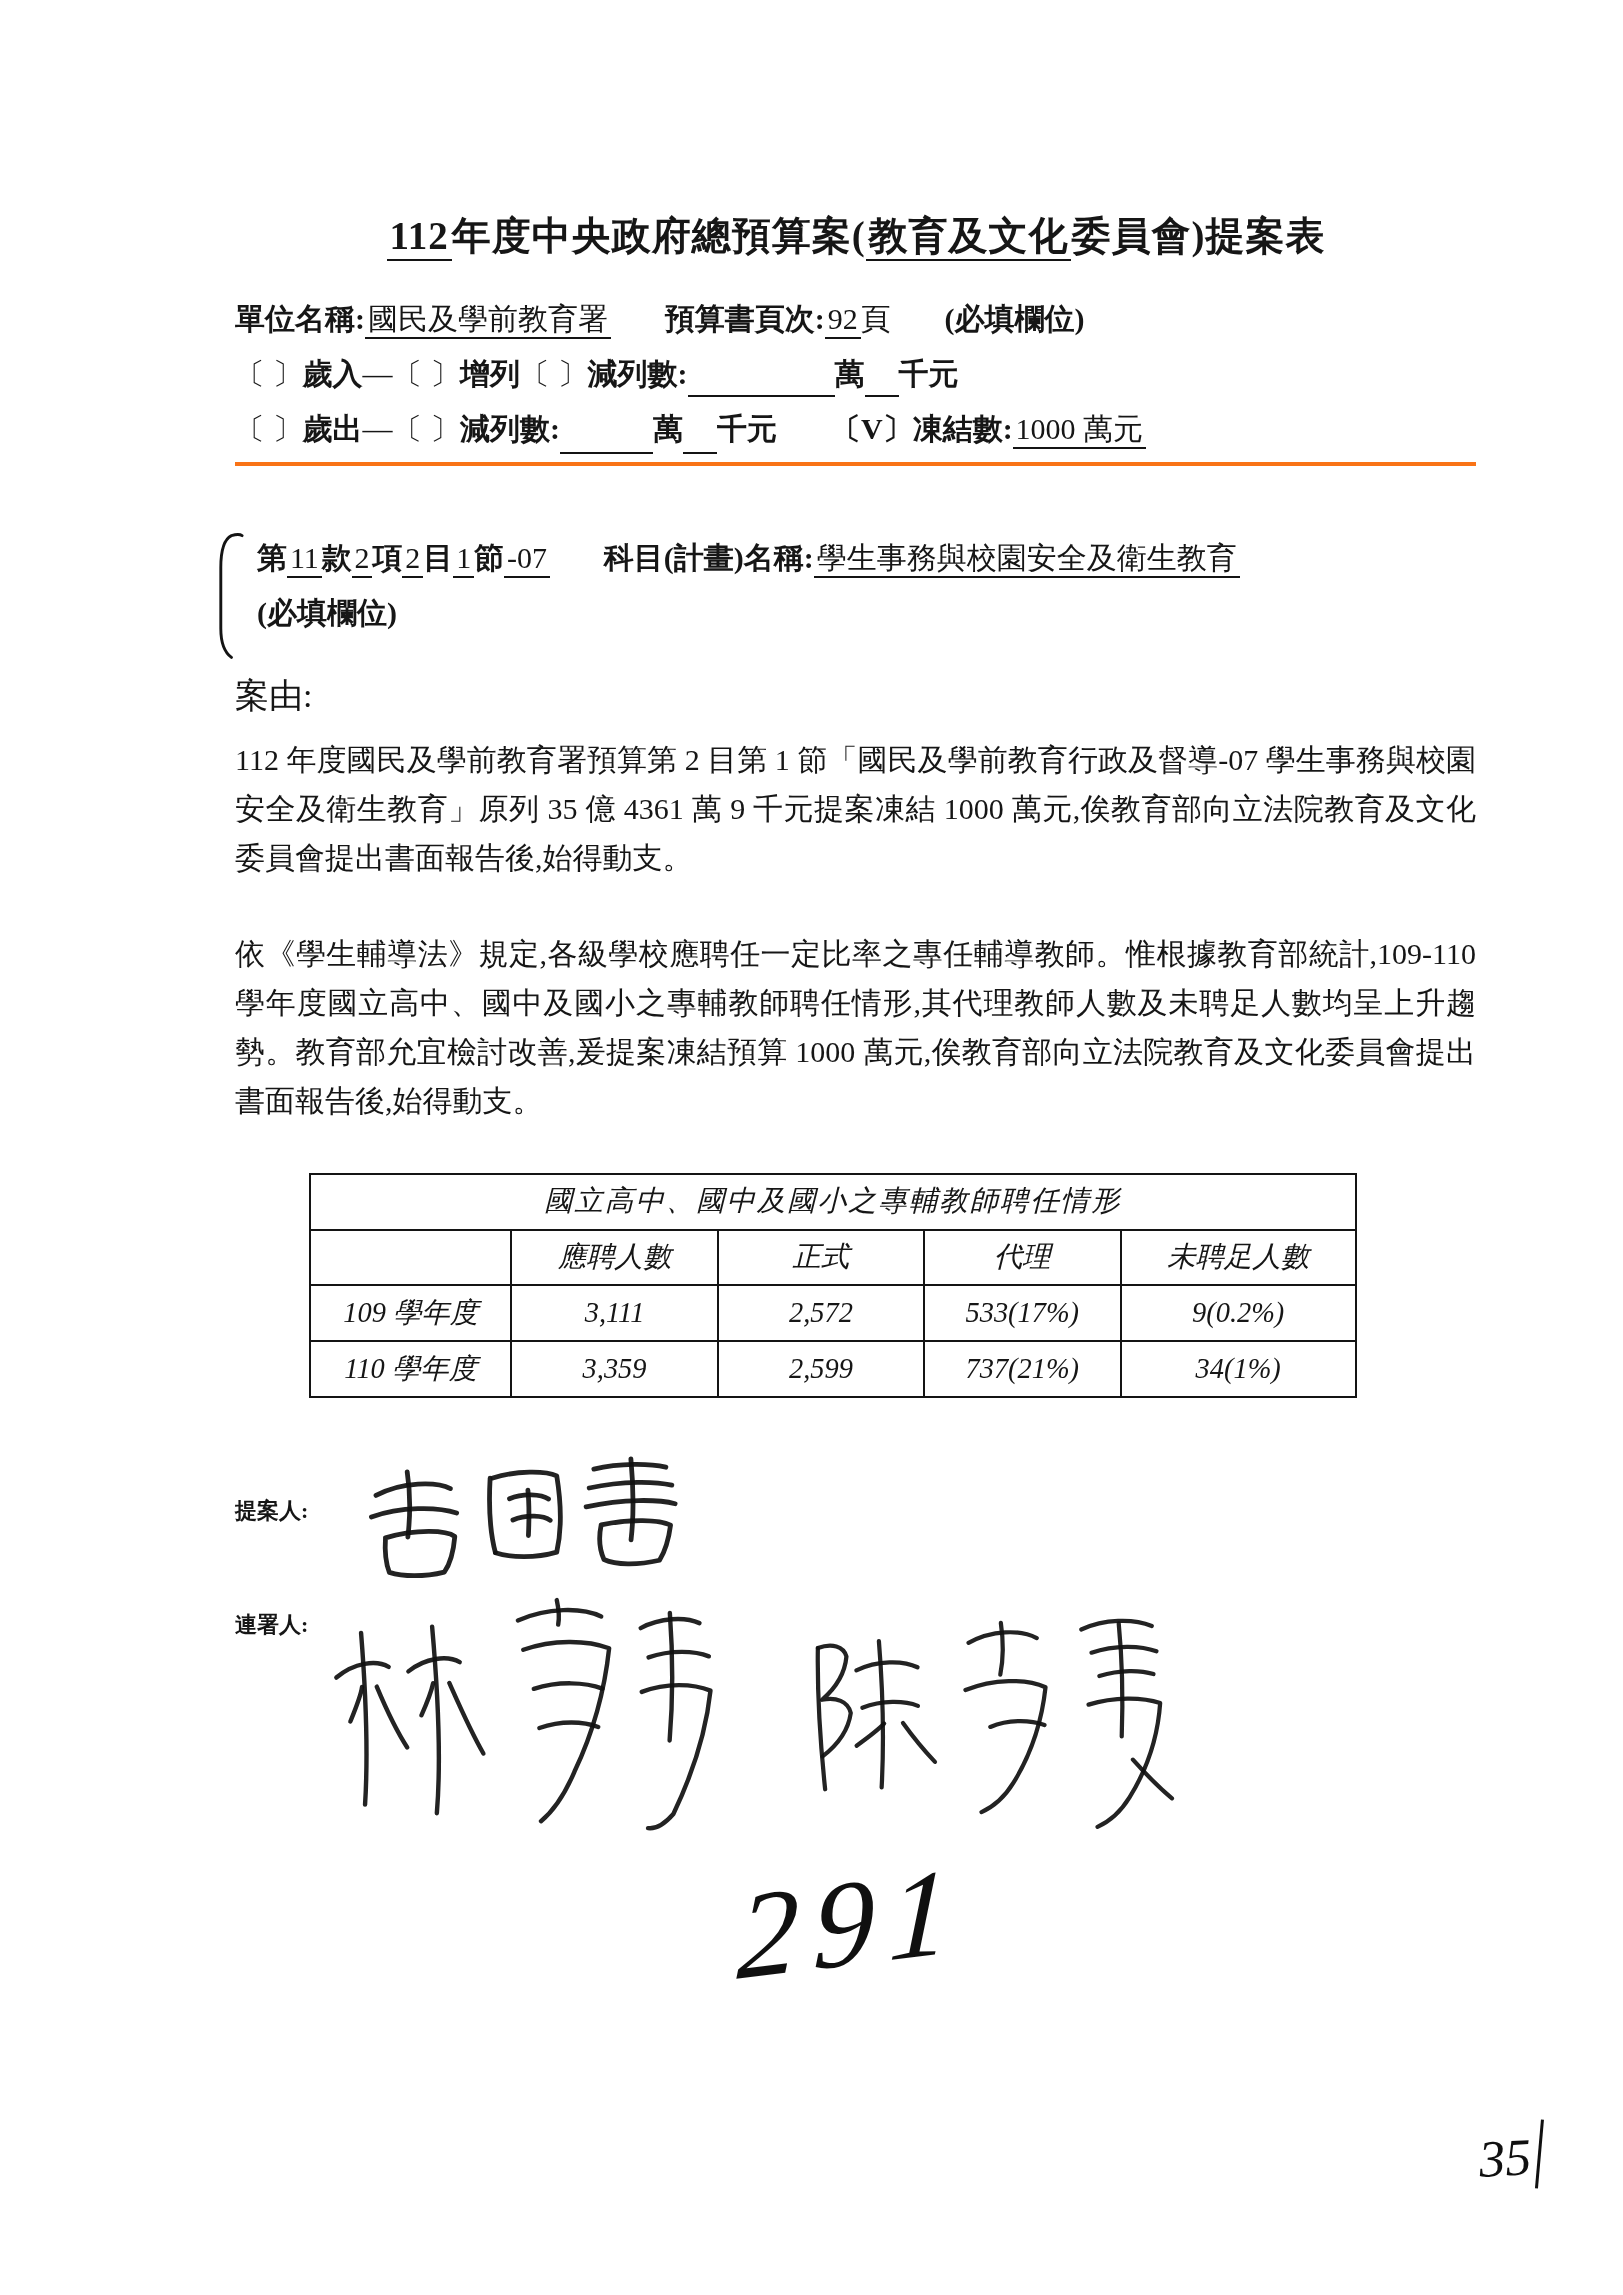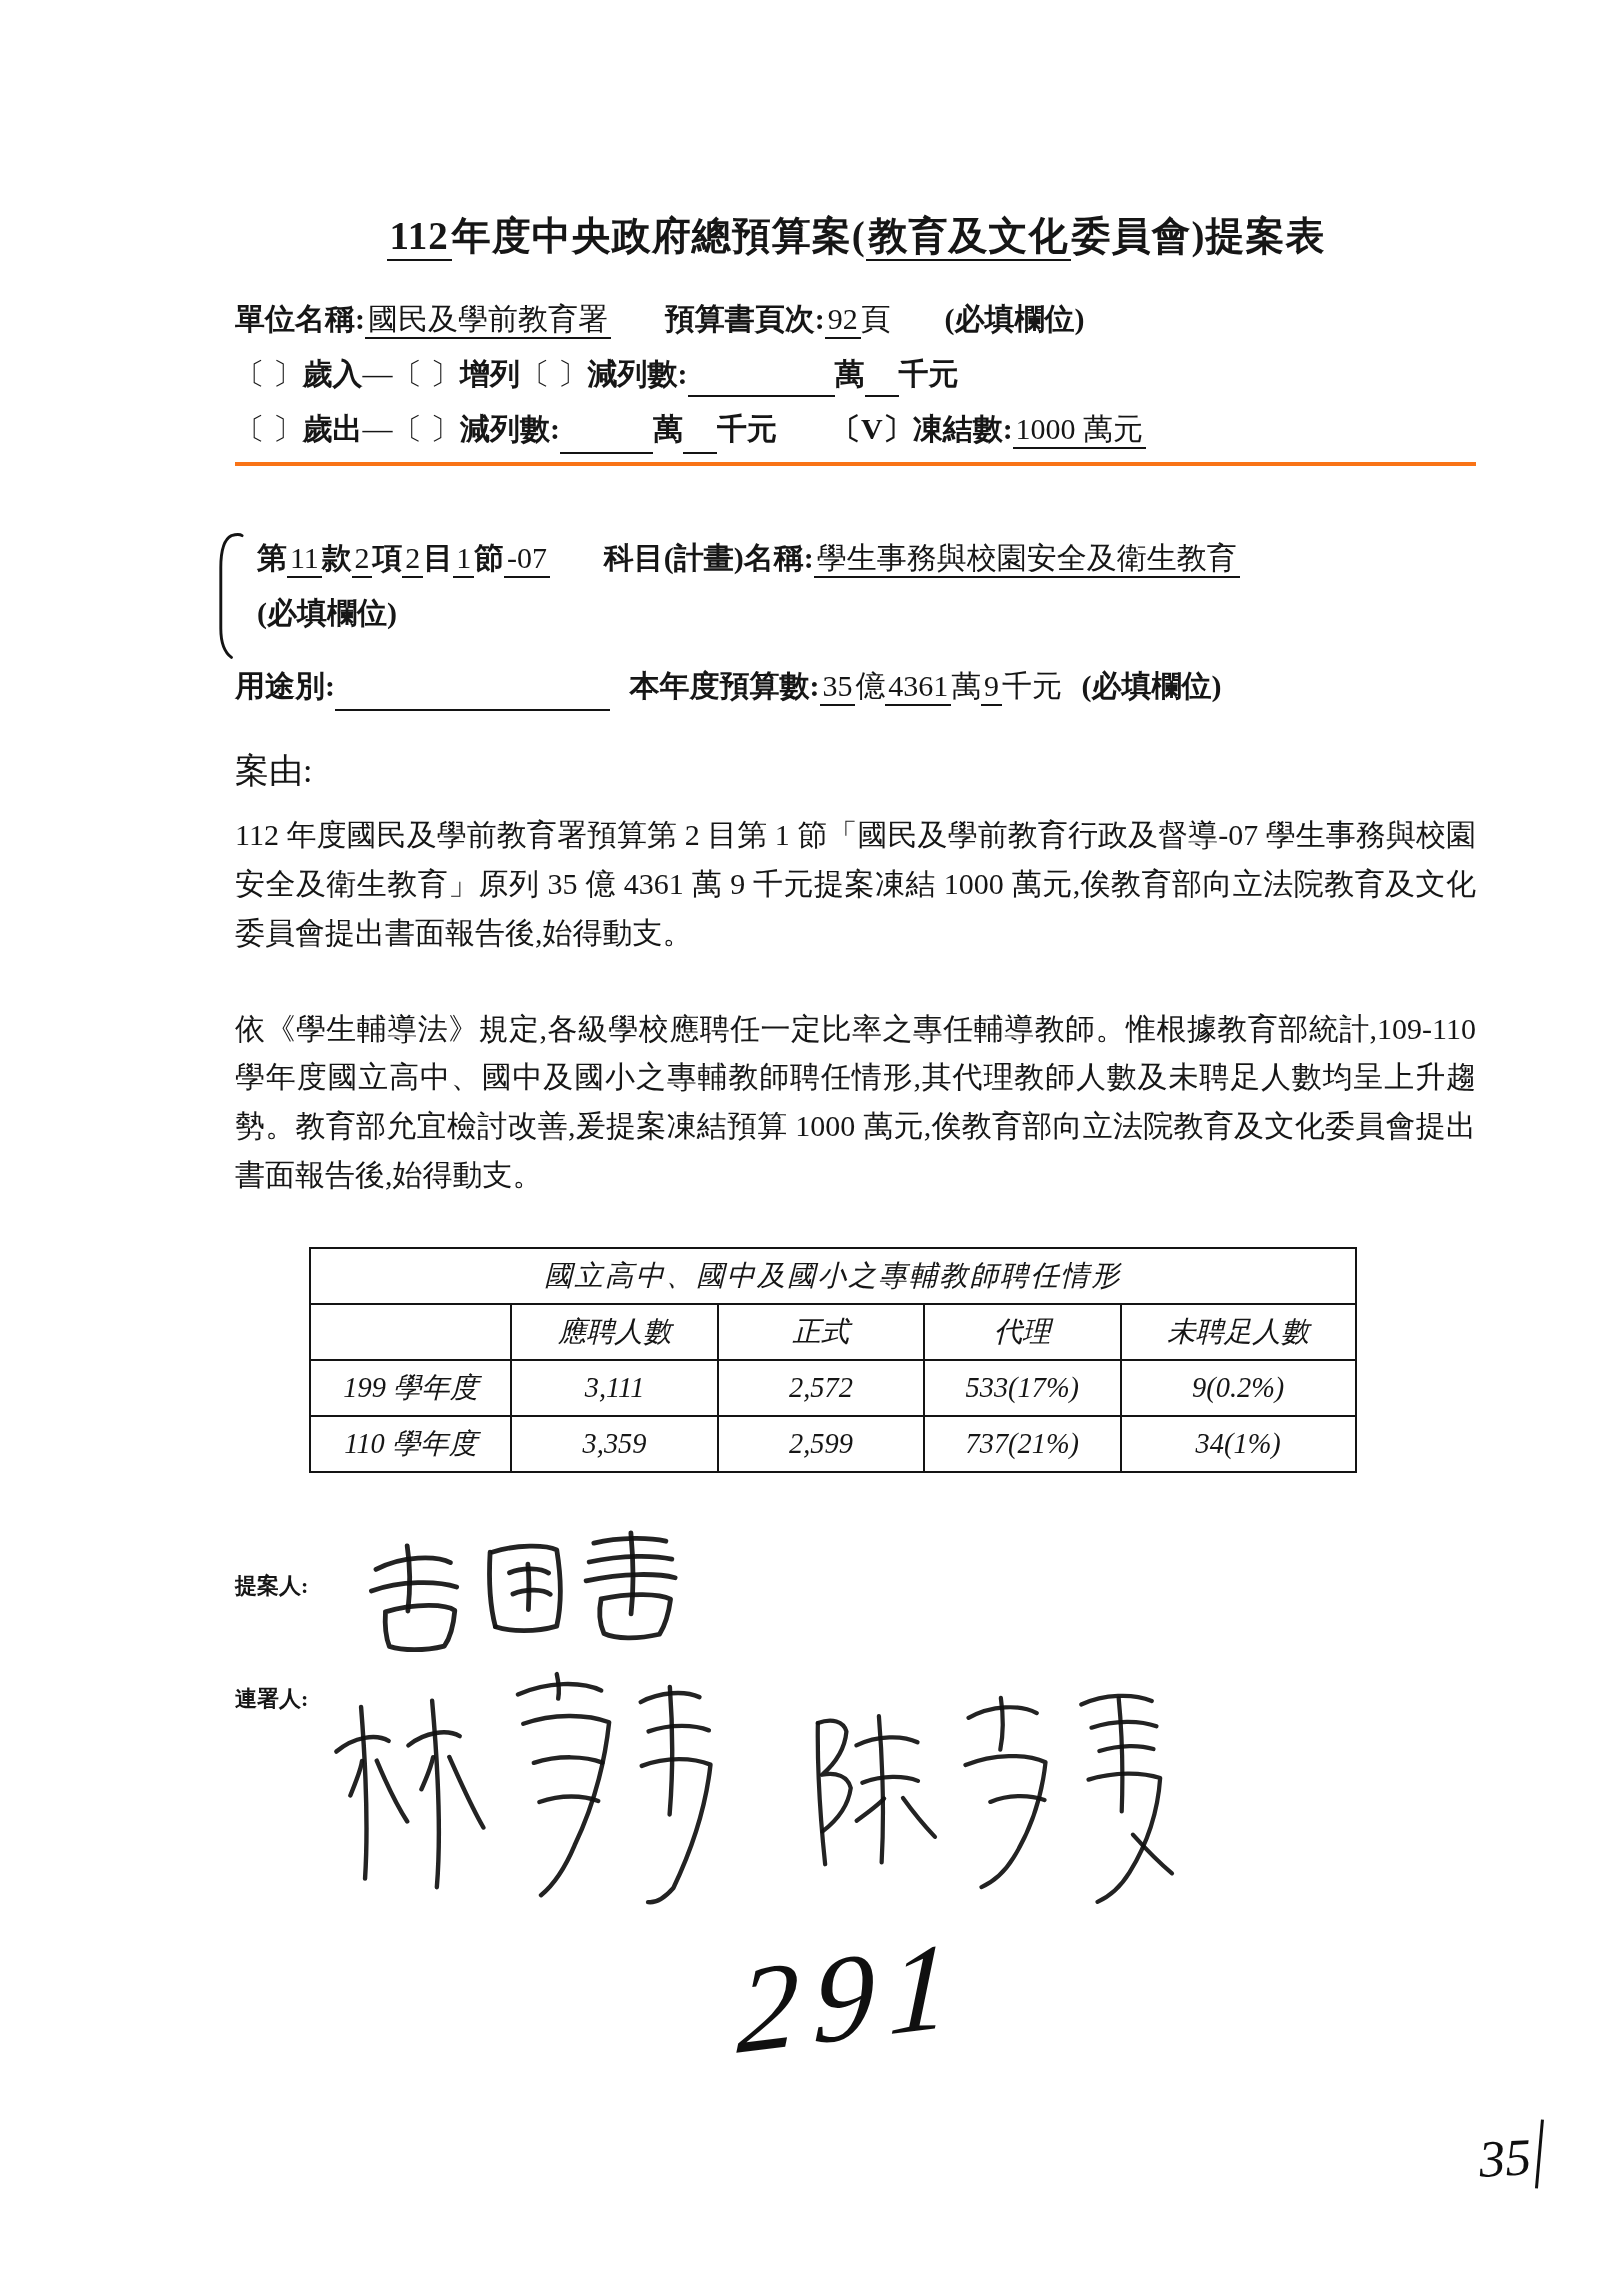--- a/index.html
+++ b/index.html
@@ -74,43 +74,40 @@
       <path d="M34 6 C44 3 52 3 56 6 M34 6 C18 14 12 38 12 72 L12 198 C12 226 18 246 34 258" fill="none" stroke="#141414" stroke-width="6" stroke-linecap="round"></path>
     </svg>
     <div class="line">
       <span class="b">第</span><span class="u">11</span><span class="b">款</span><span class="u">2</span><span class="b">項</span><span class="u">2</span><span class="b">目</span><span class="u">1</span><span class="b">節</span><span class="u">-07</span><span class="sp-m"></span><span class="b">科目(計畫)名稱:</span><span class="u">學生事務與校園安全及衛生教育</span>
     </div>
     <div class="line">
       <span class="b">(必填欄位)</span>
     </div>
   </div>
 
-  <div class="line purpose">
-    <span class="b">用途別:</span><span class="blank" style="width:275px"></span><span class="sp-s"></span><span class="b">本年度預算數:</span><span class="u">35</span><span>億</span><span class="u">4361</span><span>萬</span><span class="u">9</span><span>千元</span><span class="sp-s"></span><span class="b">(必填欄位)</span>
-  </div>
 
   <div class="case-heading">案由:</div>
 
   <p class="para">112 年度國民及學前教育署預算第 2 目第 1 節「國民及學前教育行政及督導-07 學生事務與校園安全及衛生教育」原列 35 億 4361 萬 9 千元提案凍結 1000 萬元,俟教育部向立法院教育及文化委員會提出書面報告後,始得動支。</p>
   <p class="para">依《學生輔導法》規定,各級學校應聘任一定比率之專任輔導教師。惟根據教育部統計,109-110 學年度國立高中、國中及國小之專輔教師聘任情形,其代理教師人數及未聘足人數均呈上升趨勢。教育部允宜檢討改善,爰提案凍結預算 1000 萬元,俟教育部向立法院教育及文化委員會提出書面報告後,始得動支。</p>
 
   <table class="stats">
     <tbody>
         <tr>
       <td class="t-title" colspan="5">國立高中、國中及國小之專輔教師聘任情形</td>
     </tr>
     <tr>
       <td></td>
       <td>應聘人數</td>
       <td>正式</td>
       <td>代理</td>
       <td>未聘足人數</td>
     </tr>
     <tr>
-      <td>199 學年度</td>
+      <td>109 學年度</td>
       <td>3,111</td>
       <td>2,572</td>
       <td>533(17%)</td>
       <td>9(0.2%)</td>
     </tr>
     <tr>
       <td>110 學年度</td>
       <td>3,359</td>
       <td>2,599</td>
       <td>737(21%)</td>

